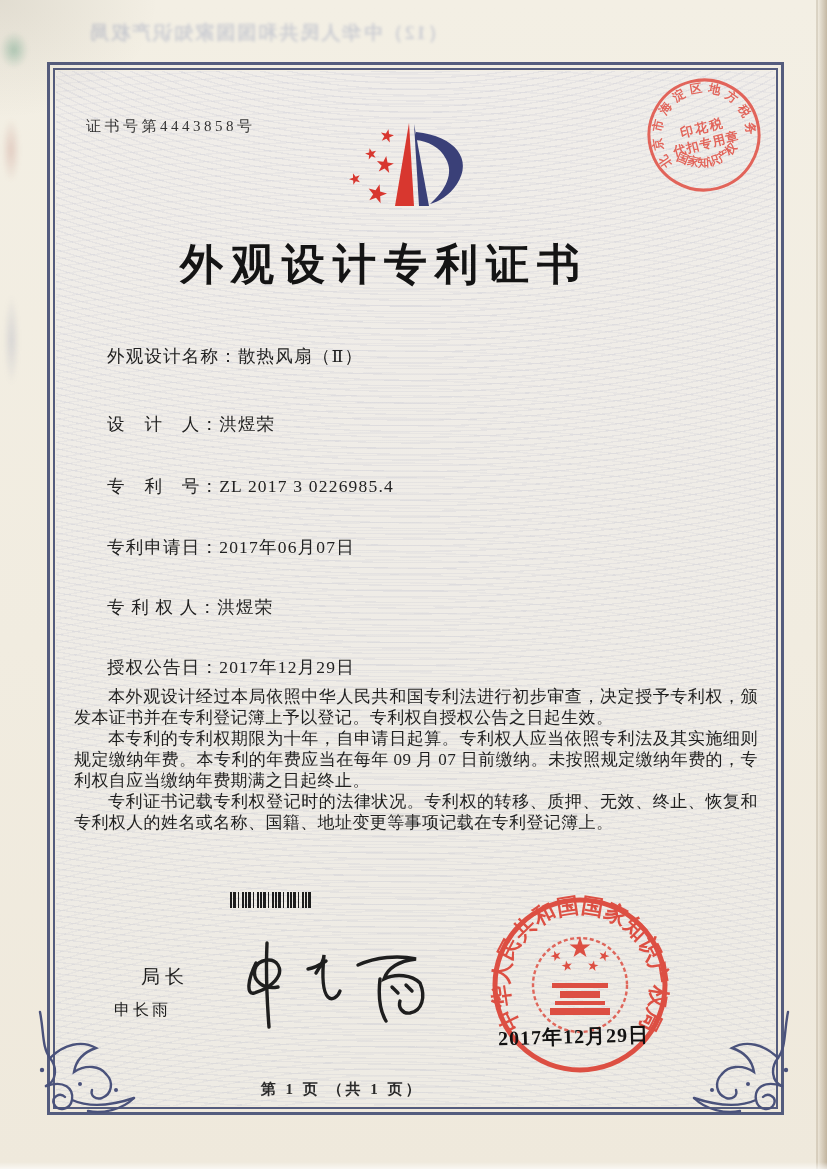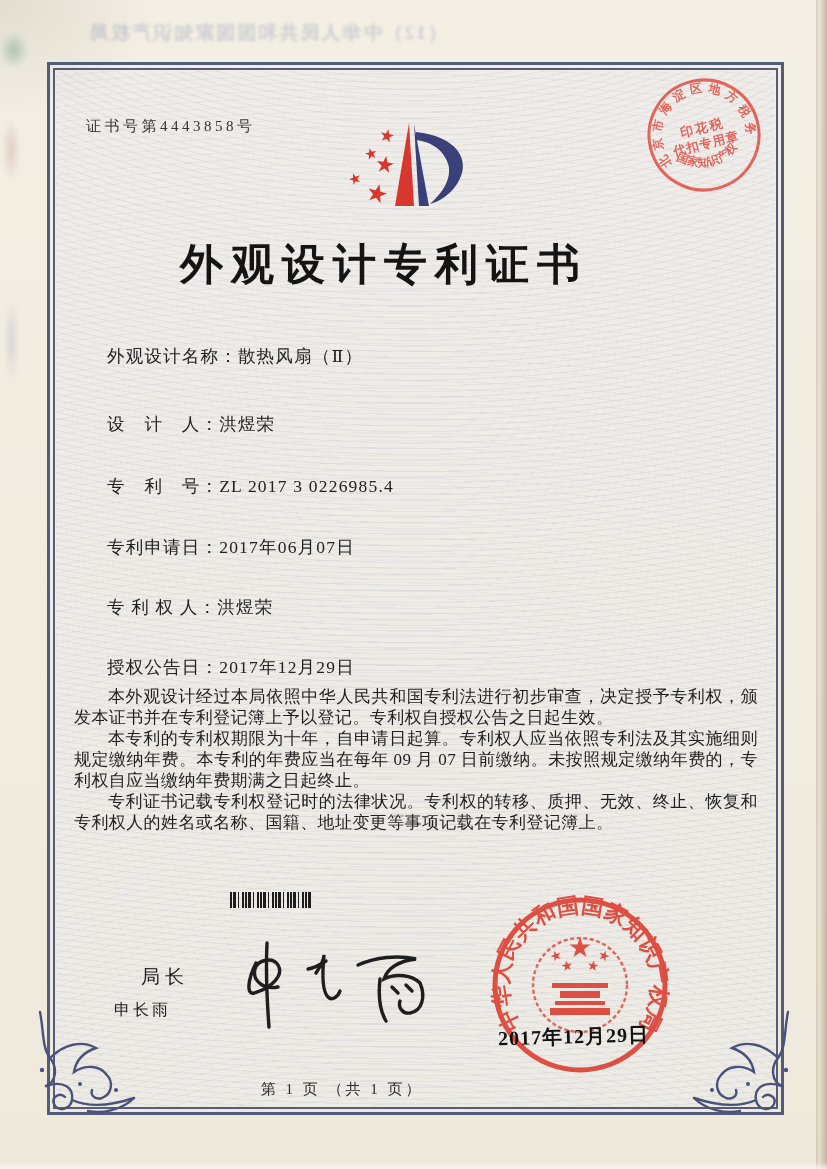--- a/index.html
+++ b/index.html
@@ -81,21 +81,21 @@
     letter-spacing:3px; color:#1c1c1c; }
   .signature { position:absolute; left:220px; top:935px; }
 
   .seal { position:absolute; left:488px; top:893px; opacity:.93; }
   .seal-date { position:absolute; left:498px; top:1023px; width:170px;
     font-size:20px; font-weight:bold; color:#121212; letter-spacing:1px;
     transform:rotate(-1.5deg); white-space:nowrap; }
   .tax-stamp { position:absolute; left:645px; top:76px; opacity:.9; }
 
   .footer { position:absolute; left:0; top:1080px; width:684px; text-align:center;
-    font-size:15px; letter-spacing:3px; color:#2a2a2a; }
+    font-size:15px; letter-spacing:3px; color:#2a2a2a;font-weight:bold; }
 </style>
 </head>
 <body>
 
 <div class="page">
 
   <div class="bleed bleed1">（12）中华人民共和国国家知识产权局</div>
   <div class="bleed bleed2">（12）外观设计专利</div>
   <div class="smudge smudge1"></div>
   <div class="smudge smudge2"></div>

